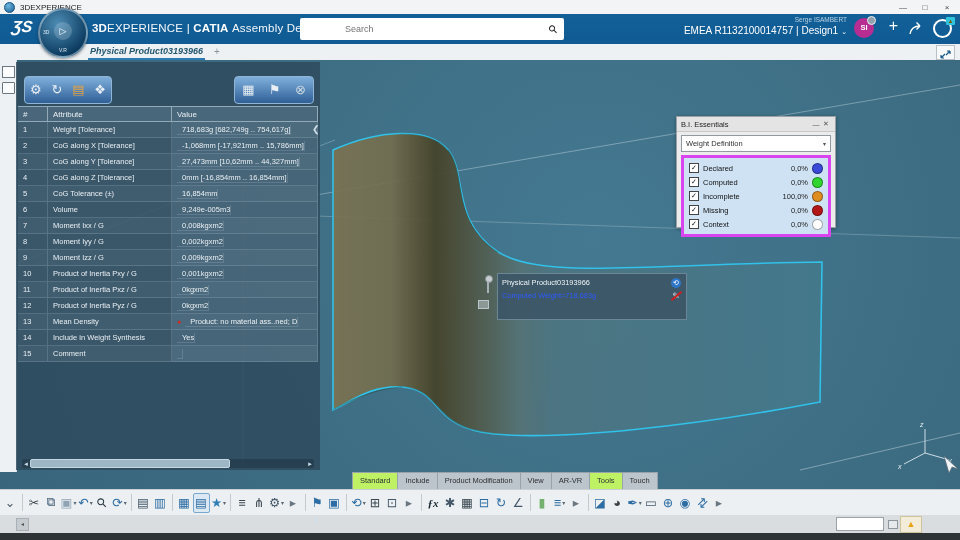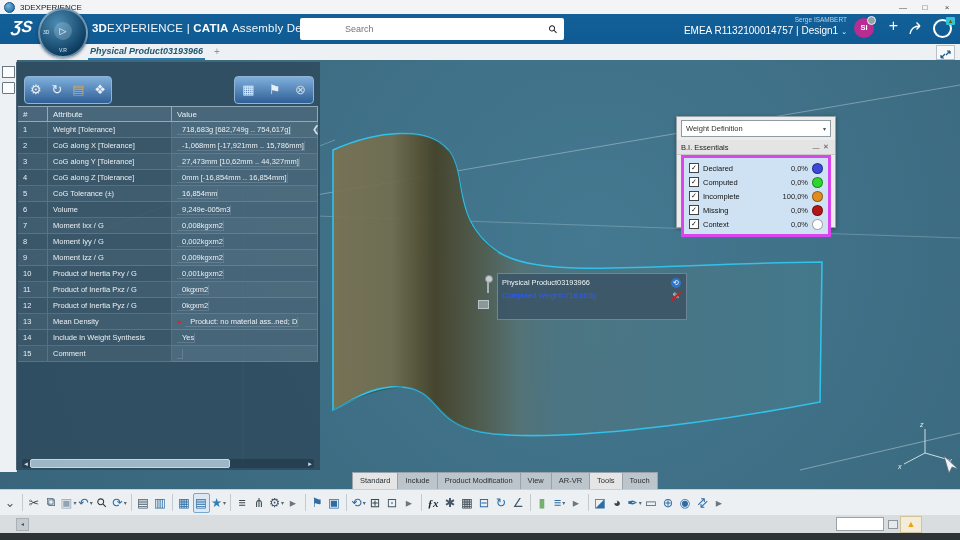--- a/index.html
+++ b/index.html
@@ -119,21 +119,21 @@
       transform:rotate(-40deg);}
   #manip{left:484px;top:215px;width:8px;height:18px;}
   #manip .head{position:absolute;left:1px;top:0;width:6px;height:6px;border-radius:50%;background:#c7ccd0;border:1px solid #8a9196;}
   #manip .body{position:absolute;left:3px;top:6px;width:2px;height:12px;background:#aab2b8;}
   #manip2{left:478px;top:240px;width:9px;height:7px;border:1px solid #b9c4cb;background:rgba(200,210,216,.5);}
   
   #actiontabs{left:352px;top:472px;display:flex;}
   .atab{height:16px;line-height:16px;padding:0 7px;font-size:7.5px;color:#2b2f33;background:#bcc5cb;
       border:1px solid #98a2aa;border-right:none;}
   .atab:last-child{border-right:1px solid #98a2aa;}
-  .atab.active{background:#e5e5e5;}
+  .atab.active{background:#bef264;}
   
   #toolbar{left:0;top:489px;width:960px;height:26px;background:#edf0f2;border-top:1px solid #c9cfd3;
       display:flex;align-items:center;overflow:hidden;padding-left:2px;box-sizing:border-box;}
   .tbi{display:inline-flex;align-items:center;justify-content:center;min-width:17px;height:20px;
       font-size:12.5px;color:#45586a;flex:none;}
   .tbi .g{display:inline-block;}
   .tbi .caret{font-size:6px;color:#5a6670;margin-left:1px;}
   .tbi.sep{min-width:1px;width:1px;height:17px;background:#c3c9cd;margin:0 3px;}
   .tbi.active{background:#dce9f5;border:1px solid #7aa7cc;border-radius:2px;box-sizing:border-box;}
   .g.rot{transform:rotate(-45deg);}
@@ -251,28 +251,28 @@
         <line x1="925" y1="393" x2="904" y2="404"></line>
         <line x1="925" y1="393" x2="946" y2="399"></line>
       </g>
       <text x="920" y="367" font-size="7" fill="#e8f0f4" font-style="italic" id="axz">z</text>
       <text x="898" y="409" font-size="7" fill="#e8f0f4" font-style="italic" id="axx">x</text>
       <text x="948" y="403" font-size="7" fill="#e8f0f4" font-style="italic" id="axy">y</text>
       <path d="M944,396 l5,17 l3,-6 l6,2 z" fill="#f2f5f7" stroke="#5a6a74" stroke-width="0.7"></path>
     </svg>
 
     <div class="abs" id="bipanel">
-      <div id="bidrop">
-        <span class="t">Weight Definition</span>
-        <span class="car">▾</span>
-      </div>
       <div id="bititle">
         <span class="t">B.I. Essentials</span>
         <span class="wbtn">—</span>
         <span class="wbtn">✕</span>
+      </div>
+      <div id="bidrop">
+        <span class="t">Weight Definition</span>
+        <span class="car">▾</span>
       </div>
       <div id="bibody">
 
       <div class="birow">
           <span class="chk"></span>
           <span class="bl">Declared</span>
           <span class="bp">0,0%</span>
           <span class="dot" style="background: rgb(58, 73, 216);"></span>
         </div>
           <div class="birow">

